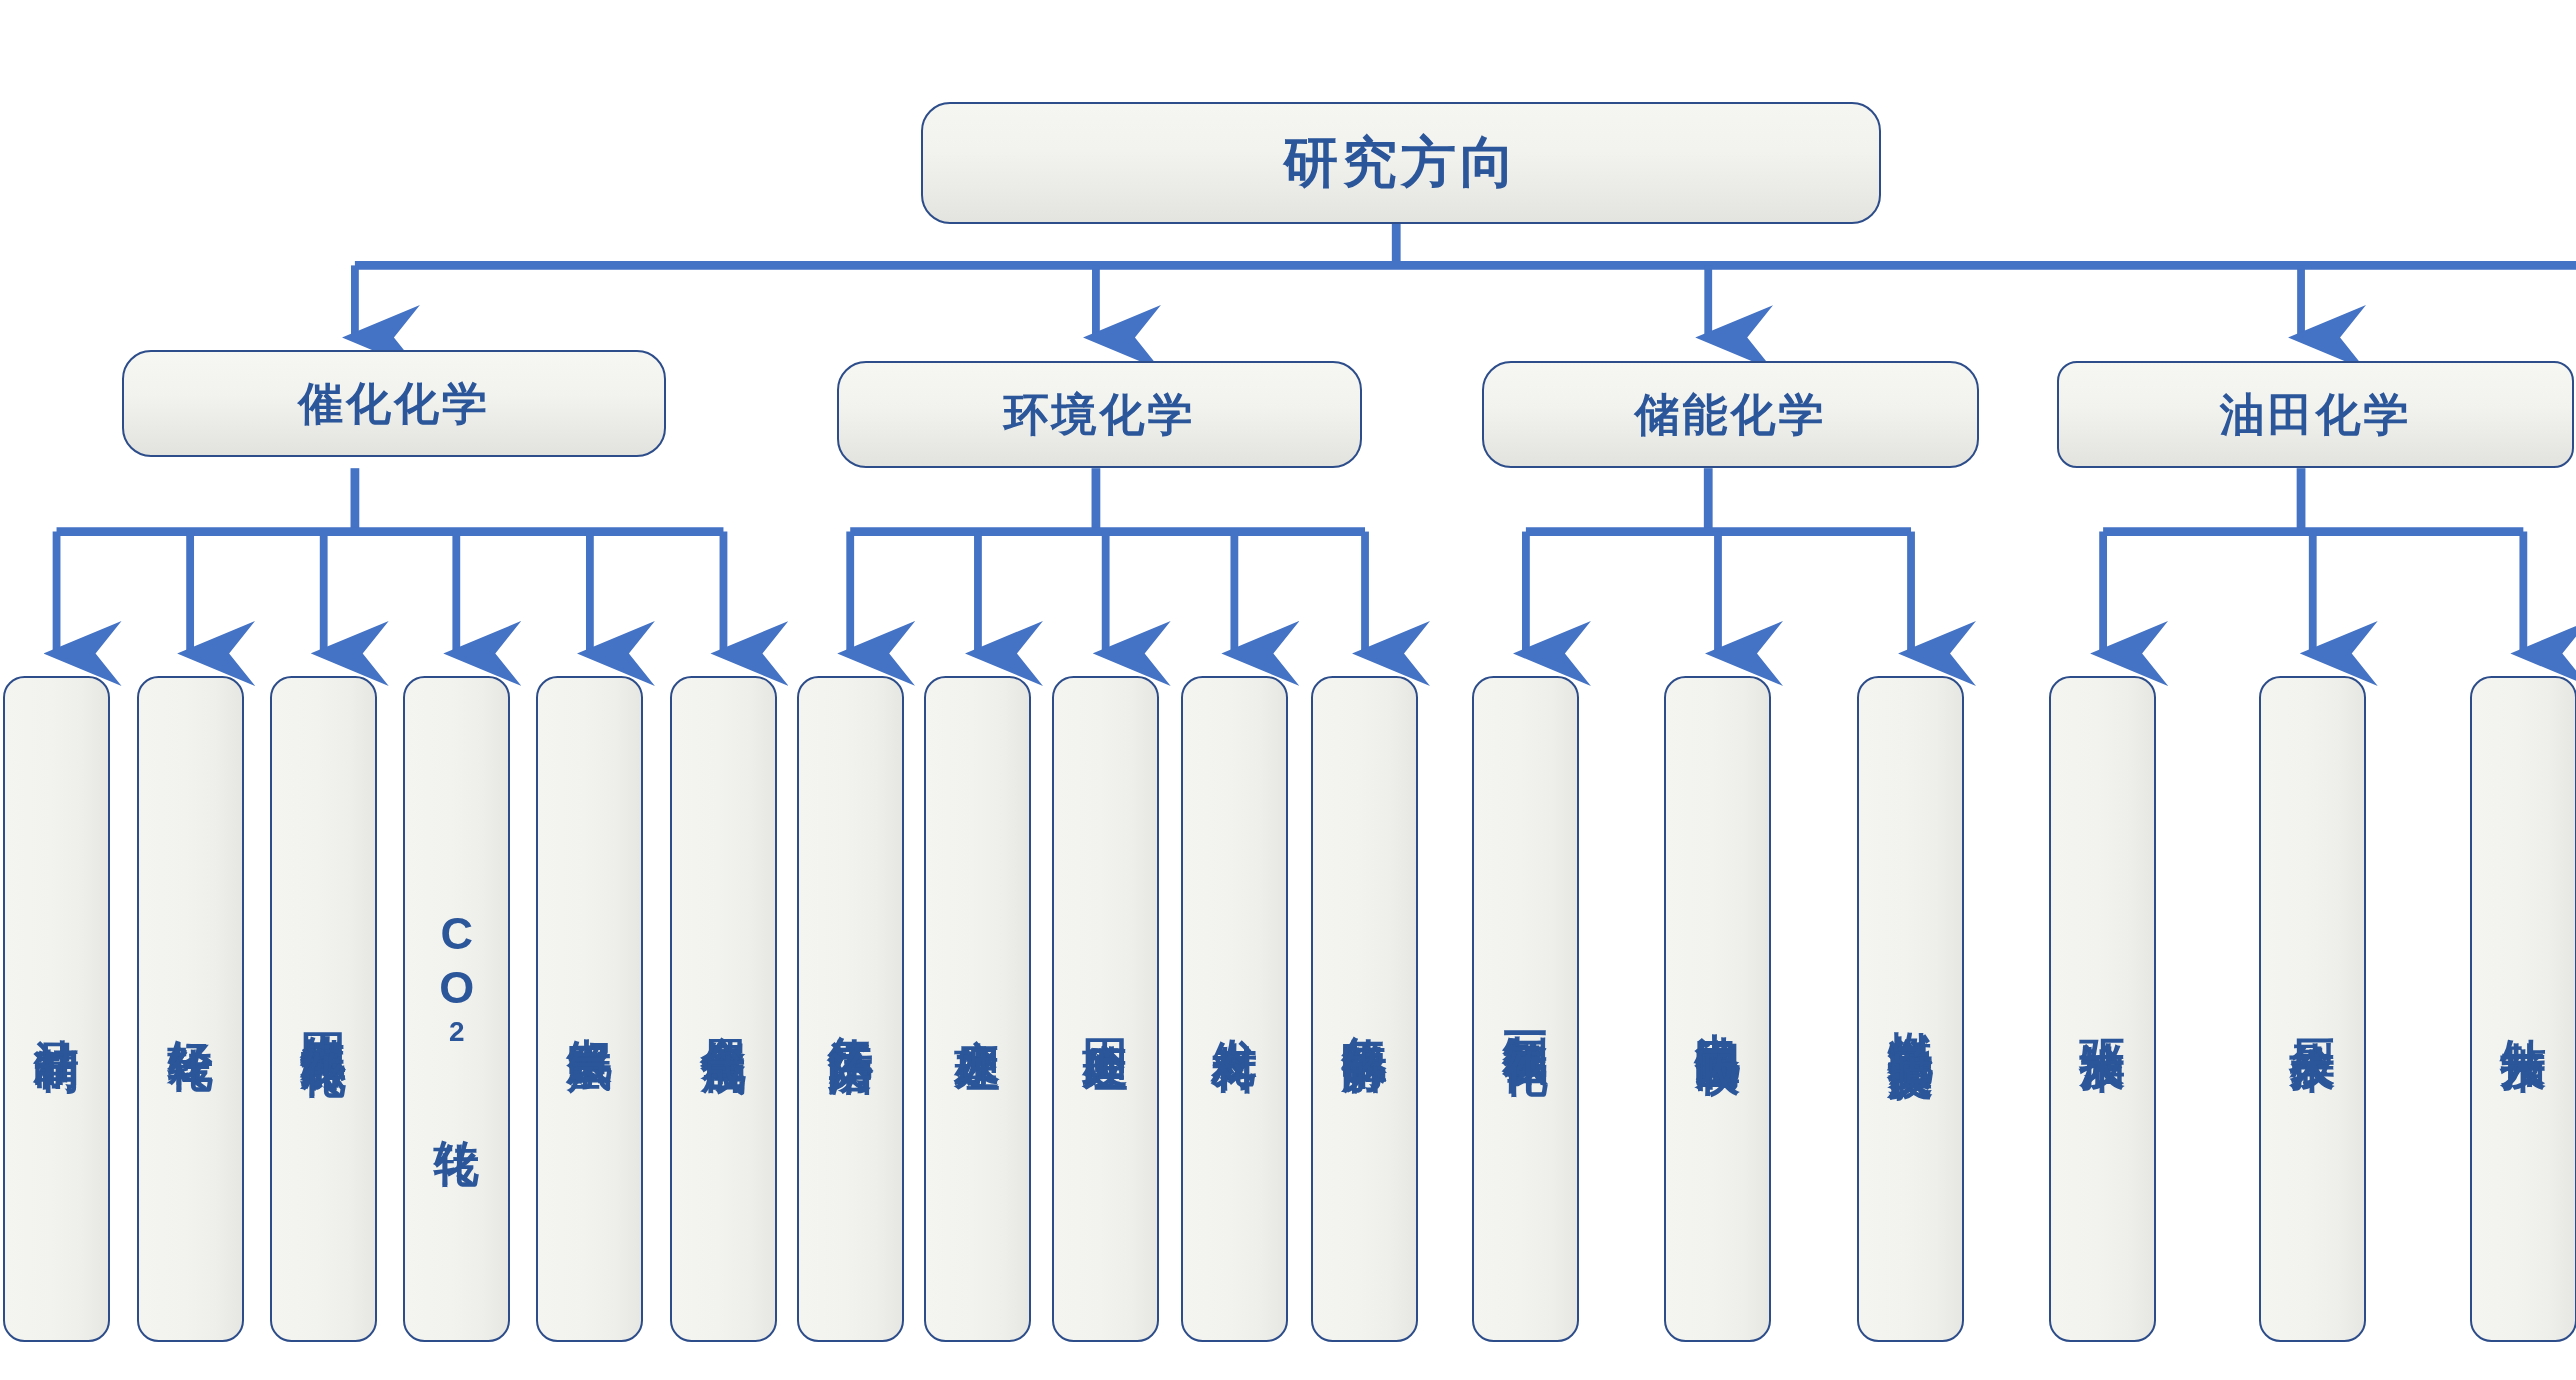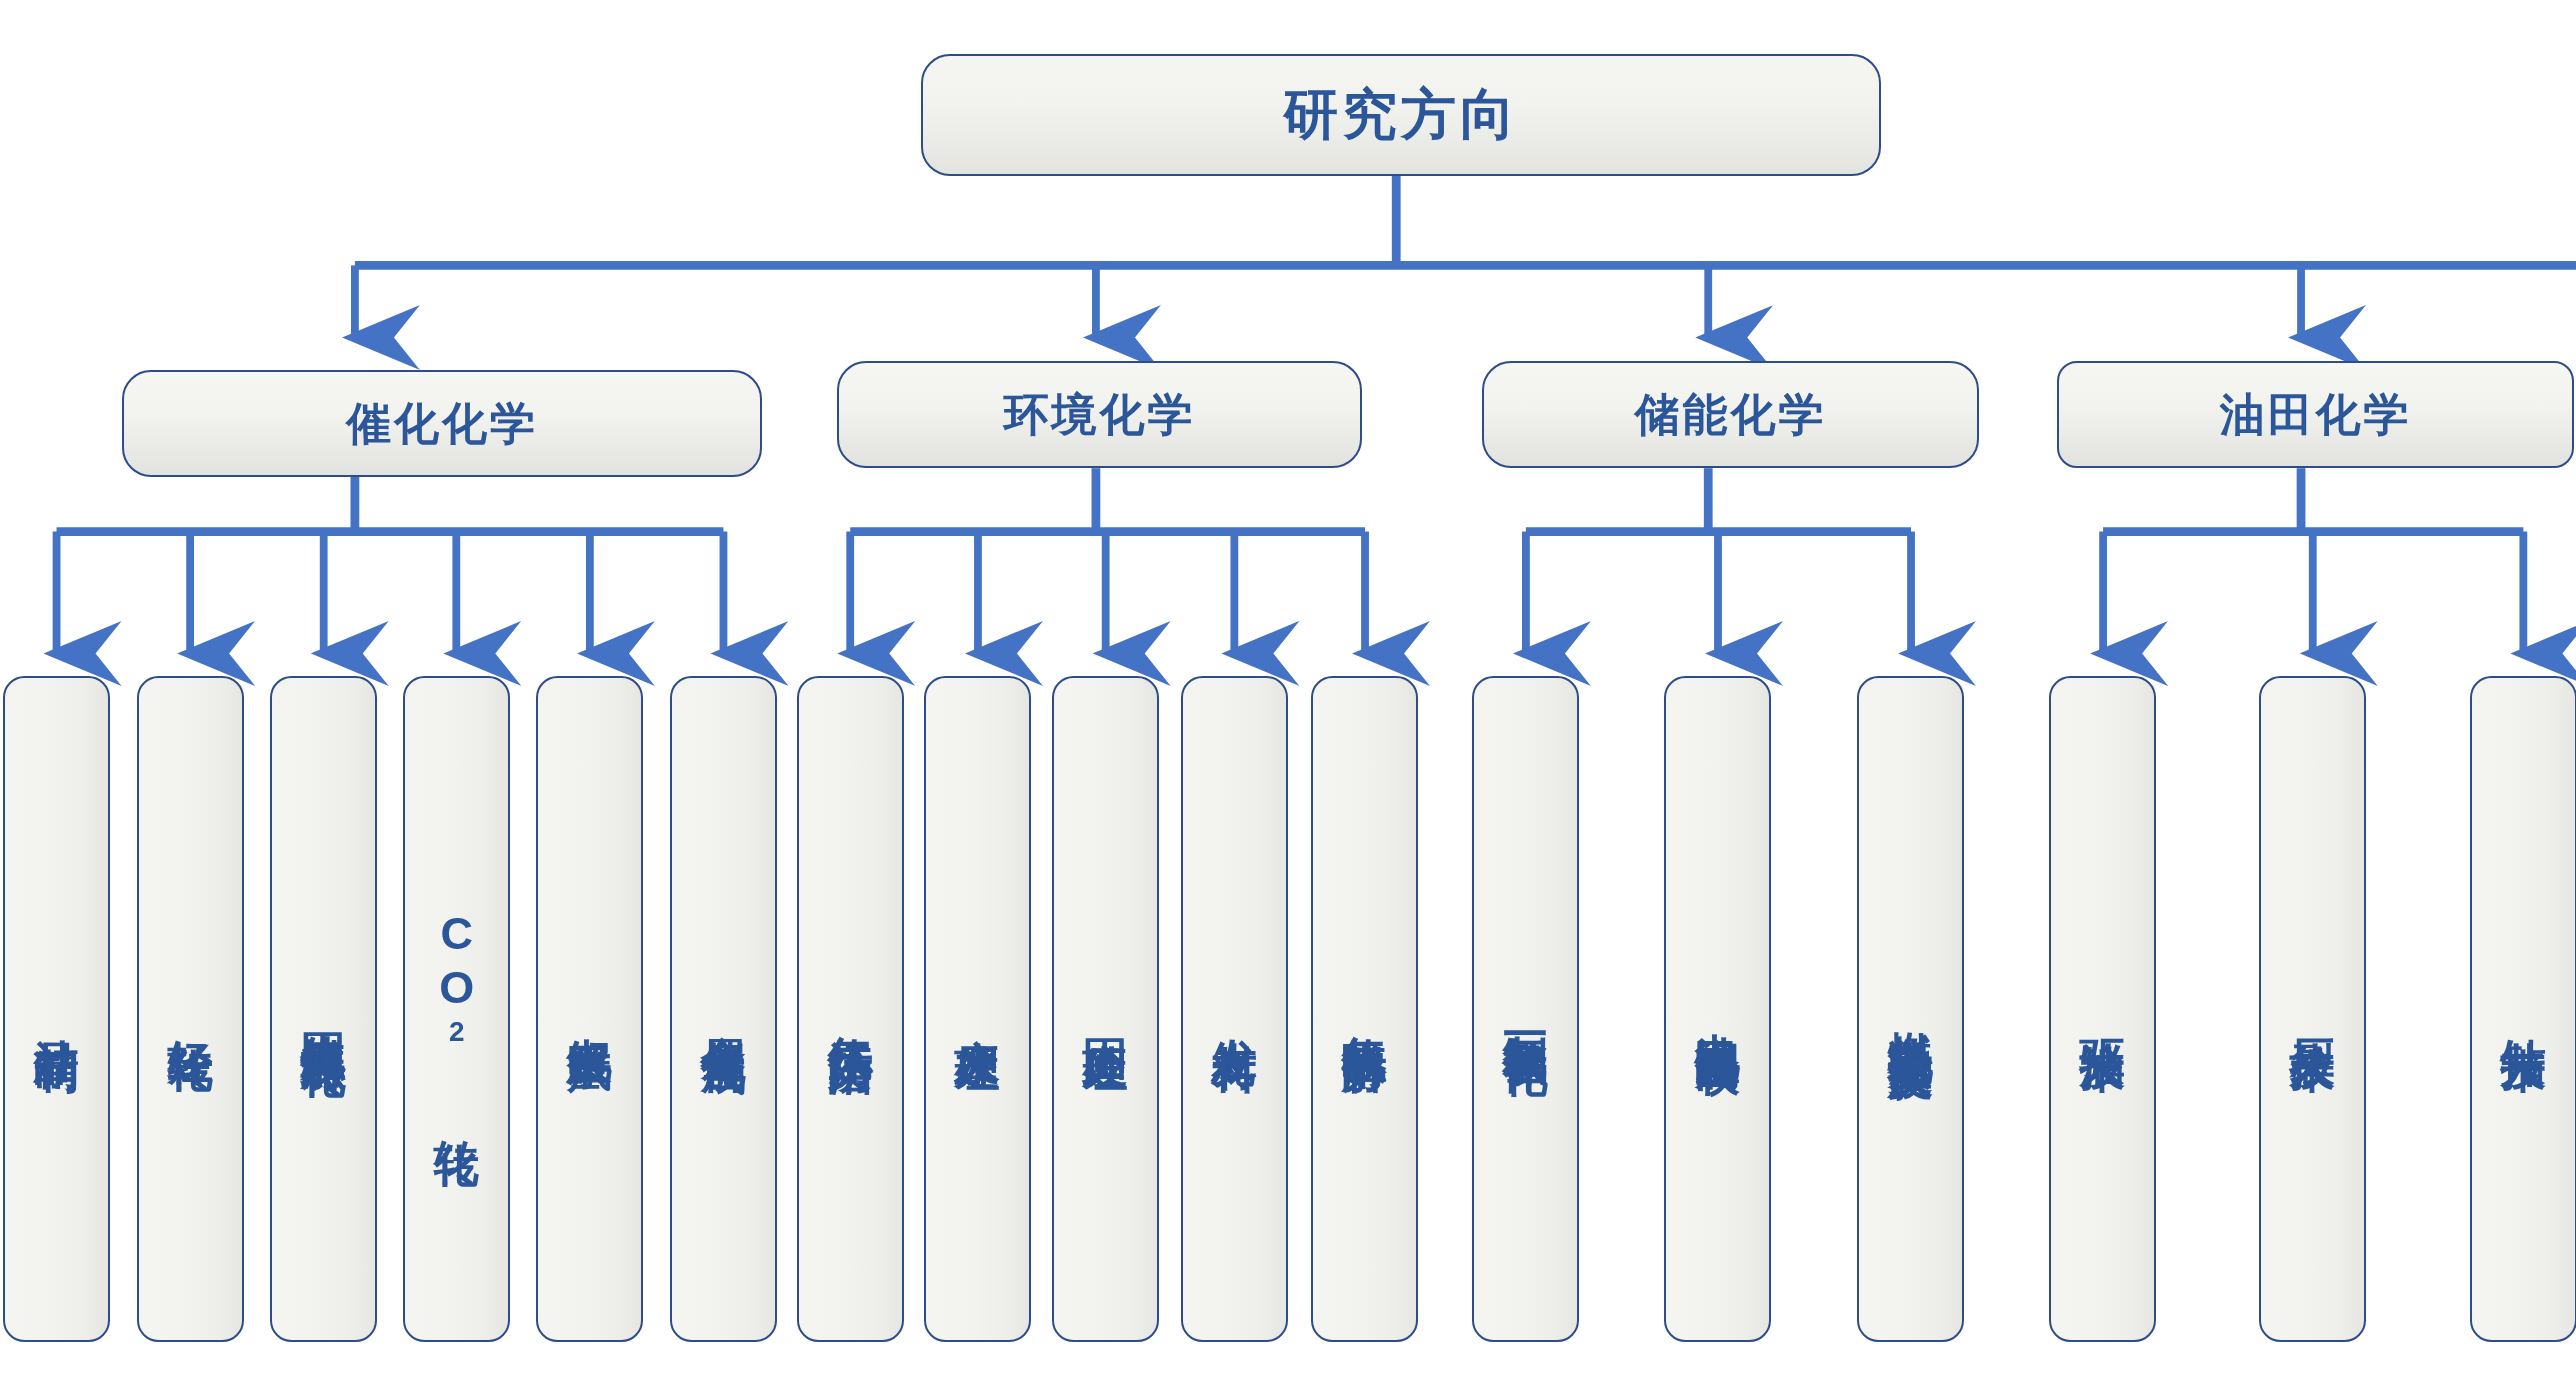--- a/index.html
+++ b/index.html
@@ -52,20 +52,21 @@
   
   .node.root {
     border-radius: 29px;
     font-size: 55px;
     letter-spacing: 3.9px;
     background: linear-gradient(to bottom,
                 #f5f5f1 0%,
                 #f2f2ee 40%,
                 #ebebe7 70%,
                 #e3e3df 100%);
+    margin-top: 48px;
   }
 
   
   .node.cat {
     border-radius: 29px;
     font-size: 45px;
     letter-spacing: 2.9px;
     background: linear-gradient(to bottom,
                 #f6f6f2 0%,
                 #f2f2ee 42%,
@@ -168,21 +169,21 @@
       <path d="M 2157 545 L 2157 670"></path>
       <path d="M 2372 545 L 2372 670"></path>
       <path d="M 2588 545 L 2588 670"></path>
     </g>
   </svg>
 
   <div class="node root" style="left:921px; top:54px; width:960px; height:122px;">
     <span>研究方向</span>
   </div>
 
-  <div class="node cat" style="left:122px; top:370px; width:640px; height:107px;">
+  <div class="node cat" style="left:122px; top:350px; width:544px; height:107px;">
     <span>催化化学</span>
   </div>
 
   <div class="node cat" style="left:837px; top:361px; width:525px; height:107px;">
     <span>环境化学</span>
   </div>
 
   <div class="node cat" style="left:1482px; top:361px; width:497px; height:107px;">
     <span>储能化学</span>
   </div>

